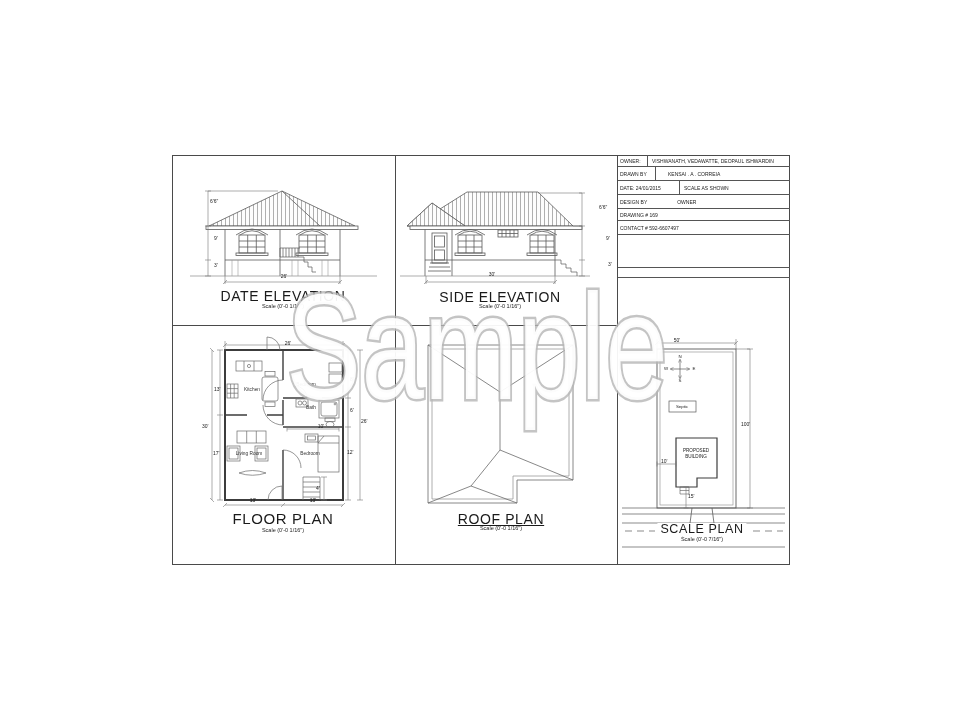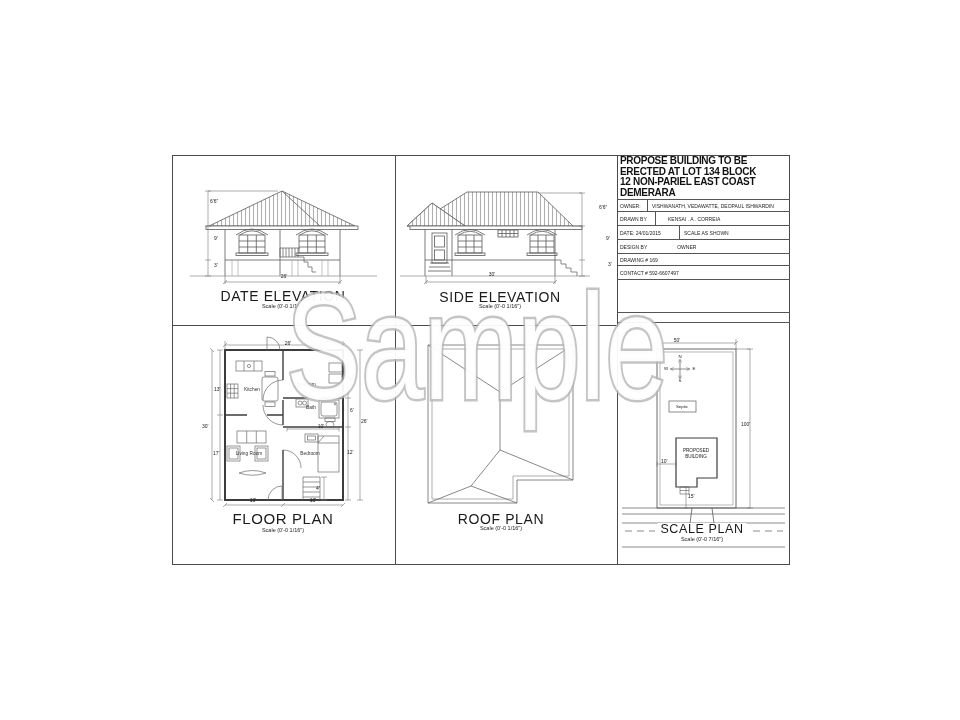--- a/index.html
+++ b/index.html
@@ -232,30 +232,24 @@
       <polygon points="33,20 178,20 178,155 122,155 122,178 33,178"></polygon>
       <polygon points="37,24 174,24 174,151 118,151 118,174 37,174" stroke="#9a9a9a"></polygon>
       <g>
         <path d="M105,67 V125"></path>
         <path d="M33,20 L105,67 M178,20 L105,67"></path>
         <path d="M178,155 L105,125"></path>
         <path d="M105,125 L76,161 M33,178 L76,161 M122,178 L76,161"></path>
       </g>
     </g>
   </svg>
-  <div class="ptitle" style="left:501px;top:512px;">ROOF PLAN</div>
+  <div class="ptitle" style="left:501px;top:512px;text-decoration:underline;">ROOF PLAN</div>
   <div class="pscale" style="left:501px;top:526px;">Scale (0'-0 1/16")</div>
 
   <div class="tb">
-    <div class="tb-title">
-      <div>PROPOSE BUILDING TO BE</div>
-      <div>ERECTED AT LOT 134 BLOCK</div>
-      <div>12 NON-PARIEL EAST COAST</div>
-      <div>DEMERARA</div>
-    </div>
     <div class="tb-row" style="height:12px;">
       <div class="tb-cell" style="width:30px;">OWNER:</div>
       <div class="tb-val">VISHWANATH, VEDAWATTE, DEOPAUL ISHWARDIN</div>
     </div>
     <div class="tb-row" style="height:14px;">
       <div class="tb-cell" style="width:38px;">DRAWN BY</div>
       <div class="tb-val" style="padding-left:12px;">KENSAI . A . CORREIA</div>
     </div>
     <div class="tb-row" style="height:14px;">
       <div class="tb-cell" style="width:62px;">DATE: 24/01/2015</div>

